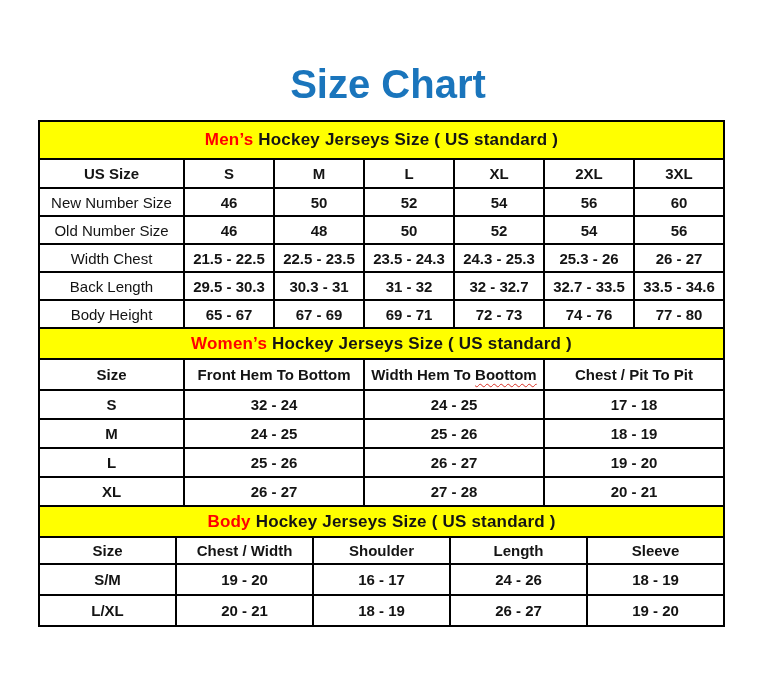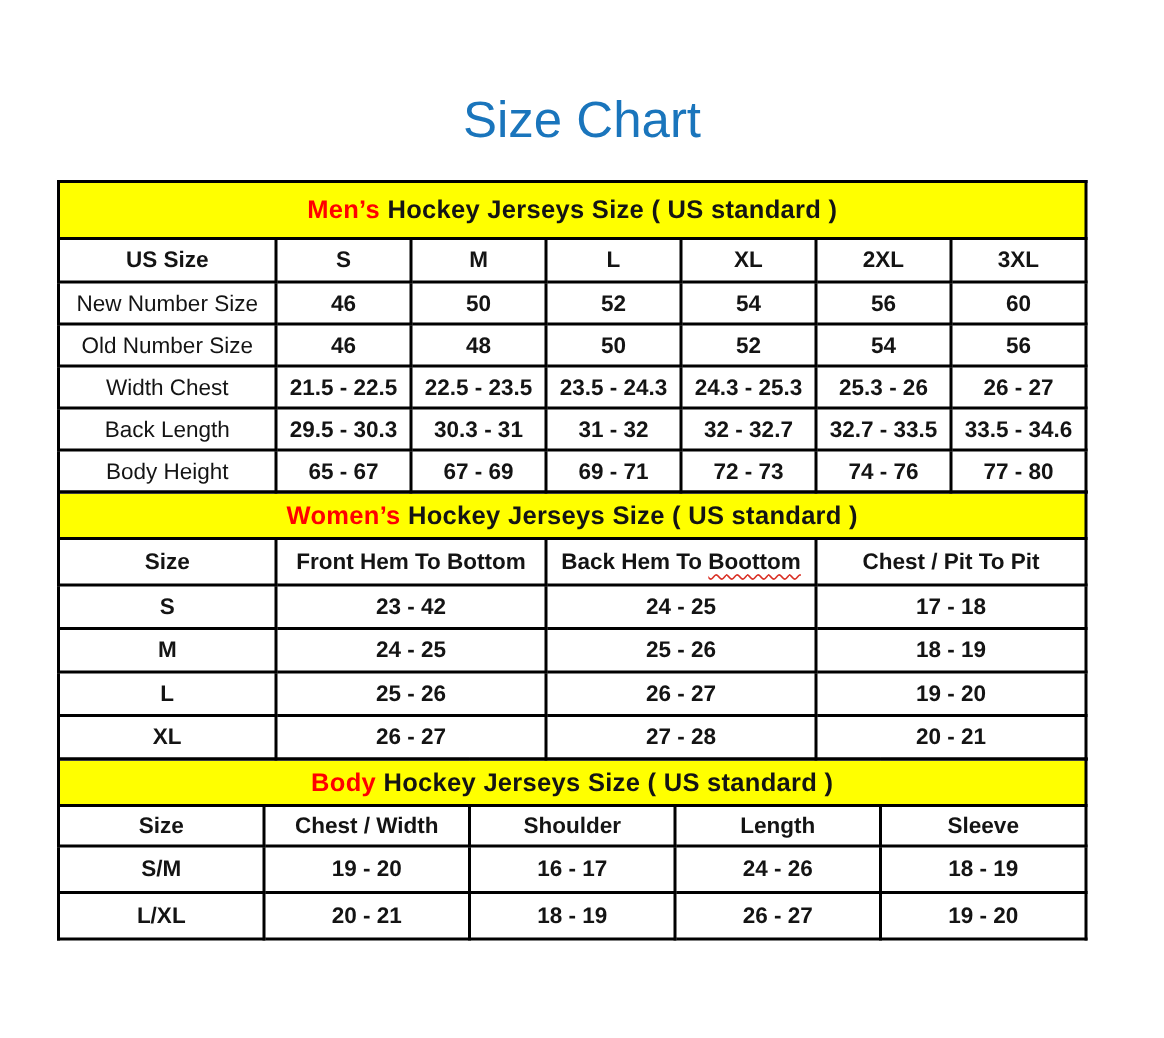--- a/index.html
+++ b/index.html
@@ -13,23 +13,23 @@
     font-family: "Liberation Sans", sans-serif;
     color: var(--text-black, #141414);
   }
   .page-title {
     position: absolute;
     top: 62px;
     left: 0;
     width: 776px;
     margin: 0;
     text-align: center;
-    font-size: 34px;
+    font-size: 40px;
     line-height: 1.1;
-    font-weight: 400;
+    font-weight: 700;
     color: var(--title-blue, #1a75bc);
   }
   .sheet {
     position: absolute;
     left: 38px;
     top: 120px;
     width: 687px;
   }
   table {
     border-collapse: collapse;
@@ -162,26 +162,26 @@
         <col>
         <col>
       </colgroup>
     <tbody>
         <tr class="band">
       <th colspan="4"><span class="hl">Women’s</span> <span>Hockey Jerseys Size ( US standard )</span></th>
     </tr>
     <tr class="cols">
       <th>Size</th>
       <th>Front Hem To Bottom</th>
-      <th><span>Back Hem To</span> <span class="misspelled">Boottom</span></th>
+      <th><span>Width Hem To</span> <span class="misspelled">Boottom</span></th>
       <th>Chest / Pit To Pit</th>
     </tr>
     <tr class="r">
       <td class="lbl-bold">S</td>
-      <td class="val">23 - 42</td>
+      <td class="val">32 - 24</td>
       <td class="val">24 - 25</td>
       <td class="val">17 - 18</td>
     </tr>
     <tr class="r">
       <td class="lbl-bold">M</td>
       <td class="val">24 - 25</td>
       <td class="val">25 - 26</td>
       <td class="val">18 - 19</td>
     </tr>
     <tr class="r">

